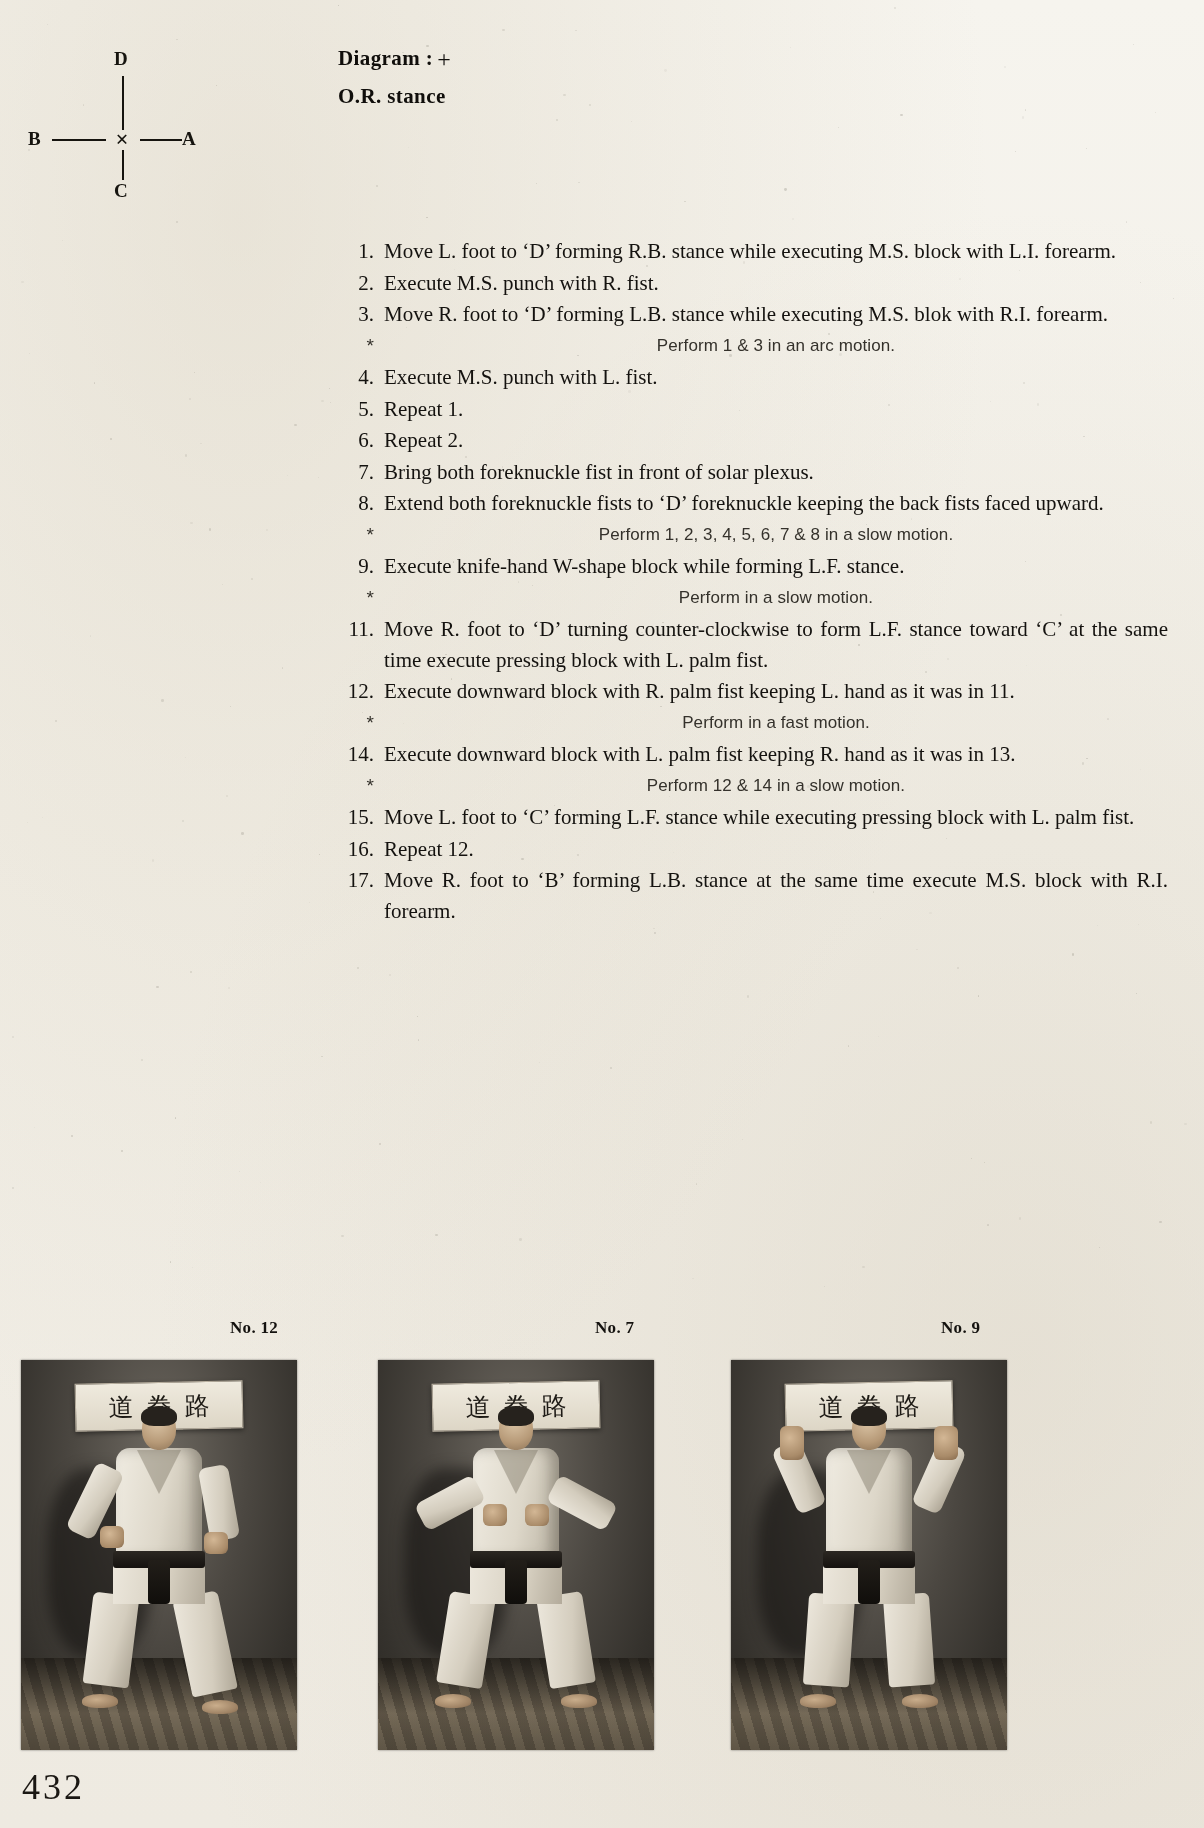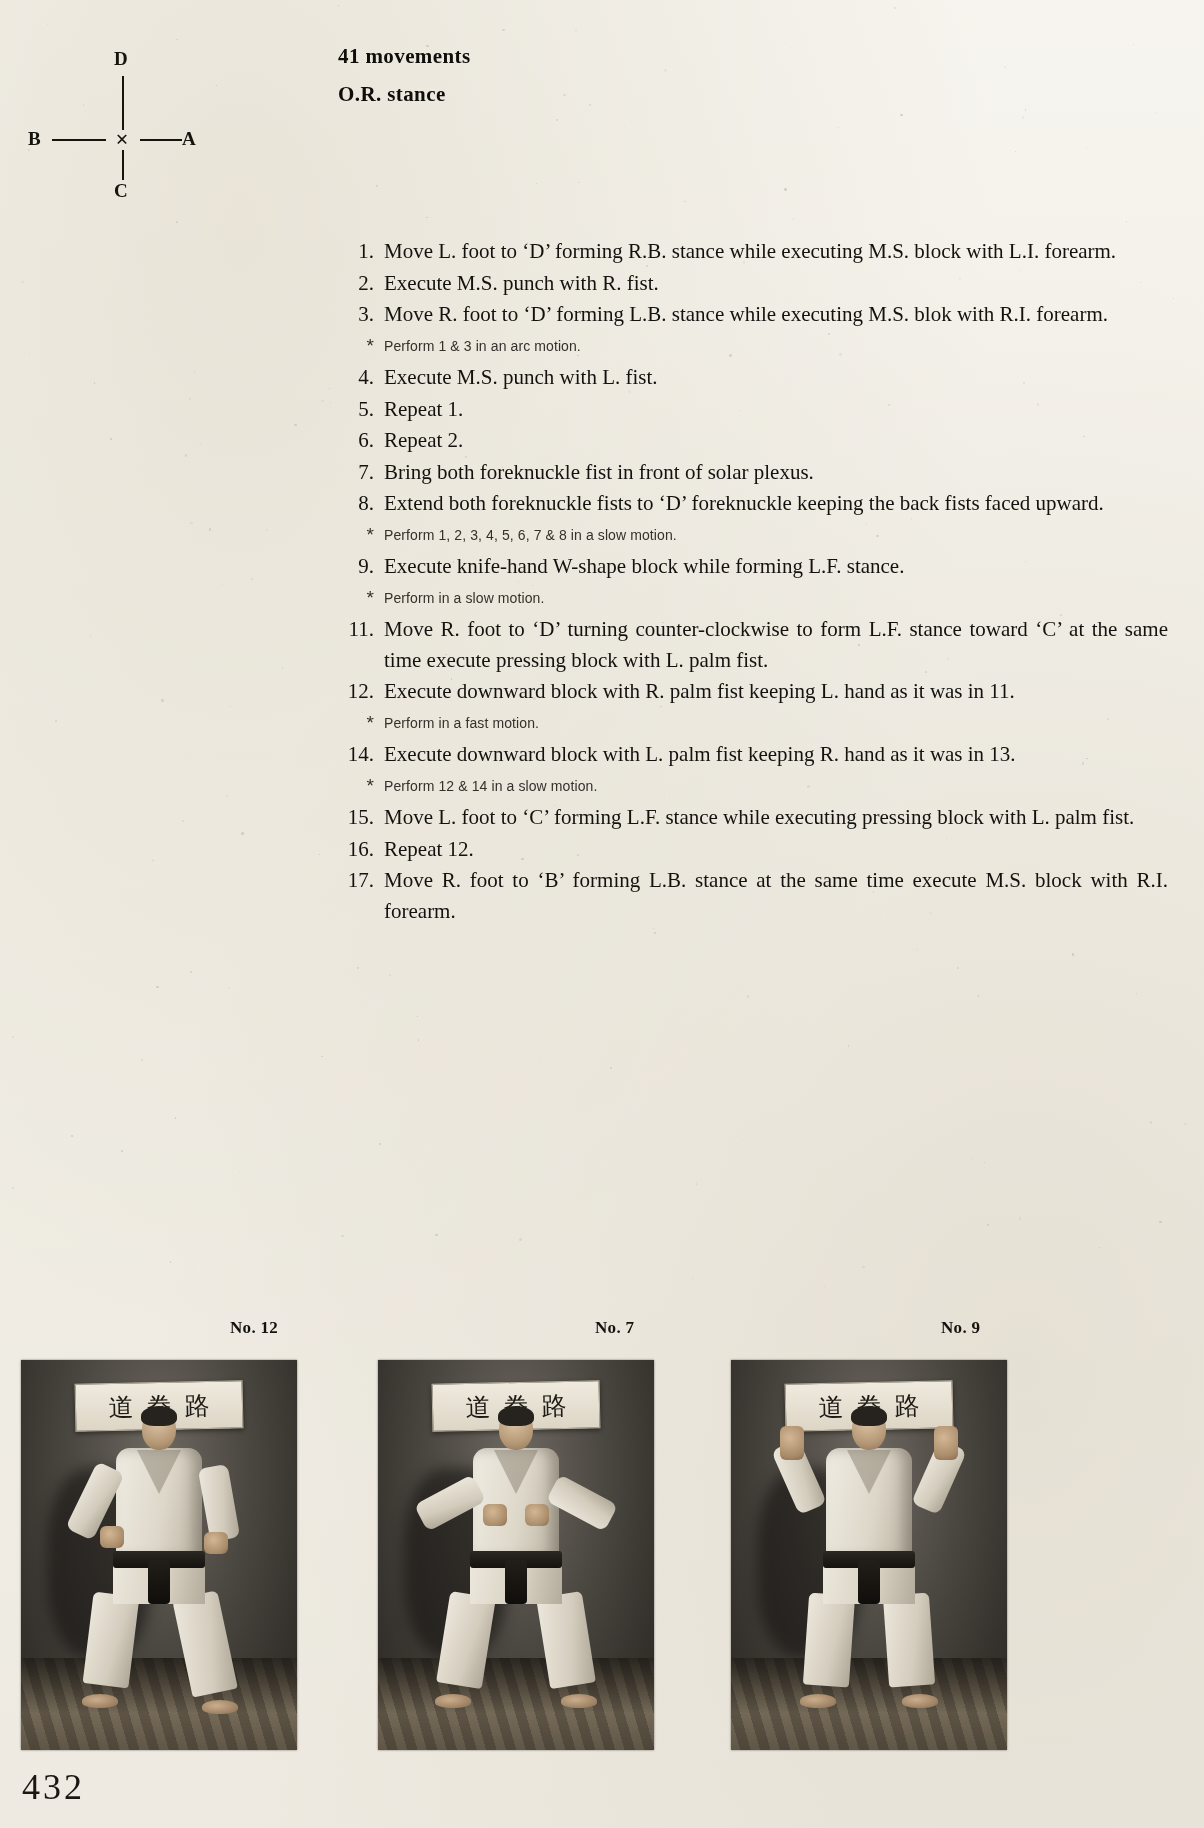--- a/index.html
+++ b/index.html
@@ -154,25 +154,26 @@
     flex: 0 0 44px;
     text-align: right;
     padding-right: 10px;
     font-size: 19px;
     line-height: 30.5px;
     font-family: "Liberation Sans", sans-serif;
     color: #34312b;
   }
   .note .body {
     flex: 1 1 auto;
-    font-size: 14px;
+    font-size: 17px;
     line-height: 30.5px;
     font-family: "Liberation Sans", sans-serif;
     color: #34312b;
     letter-spacing: .1px;
+    text-align: center;
   }
 
   
   .captions {
     position: absolute;
     left: 0;
     top: 1318px;
     width: 1204px;
     height: 26px;
   }
@@ -543,21 +544,23 @@
     <div class="lbl lbl-b">B</div>
     <div class="lbl lbl-a">A</div>
     <div class="vline gap-top"></div>
     <div class="vline gap-bot"></div>
     <div class="hline left"></div>
     <div class="hline right"></div>
     <div class="cross">×</div>
   </div>
 
   <div class="headblock">
-    <p class="meta-line">41  movements</p>
+    <p class="meta-line">
+      <span>Diagram :</span><span class="plus">+</span>
+    </p>
     <p class="meta-line">O.R.  stance</p>
   </div>
 
   <div class="movelist" id="movelist">
       <div class="move">
         <div class="num">1.</div>
         <div class="body">Move L. foot to ‘D’ forming R.B. stance while executing M.S. block with L.I. forearm.</div>
       </div>
       <div class="move single">
         <div class="num">2.</div>

